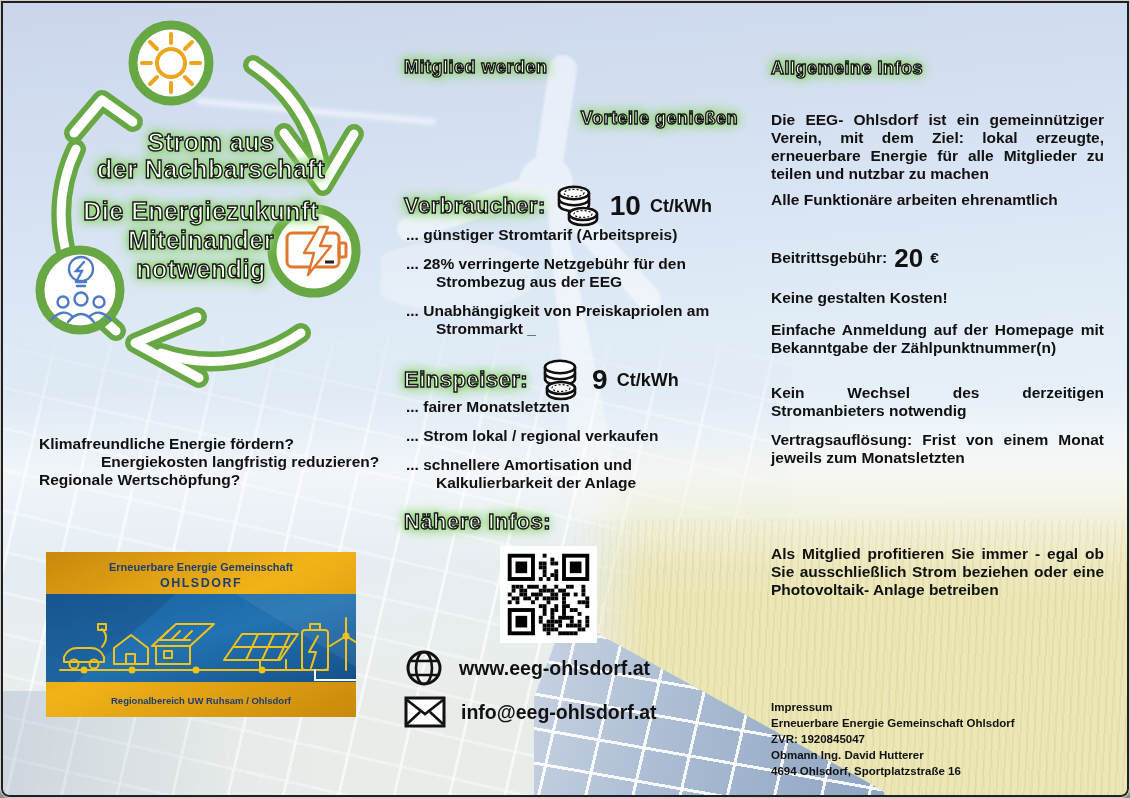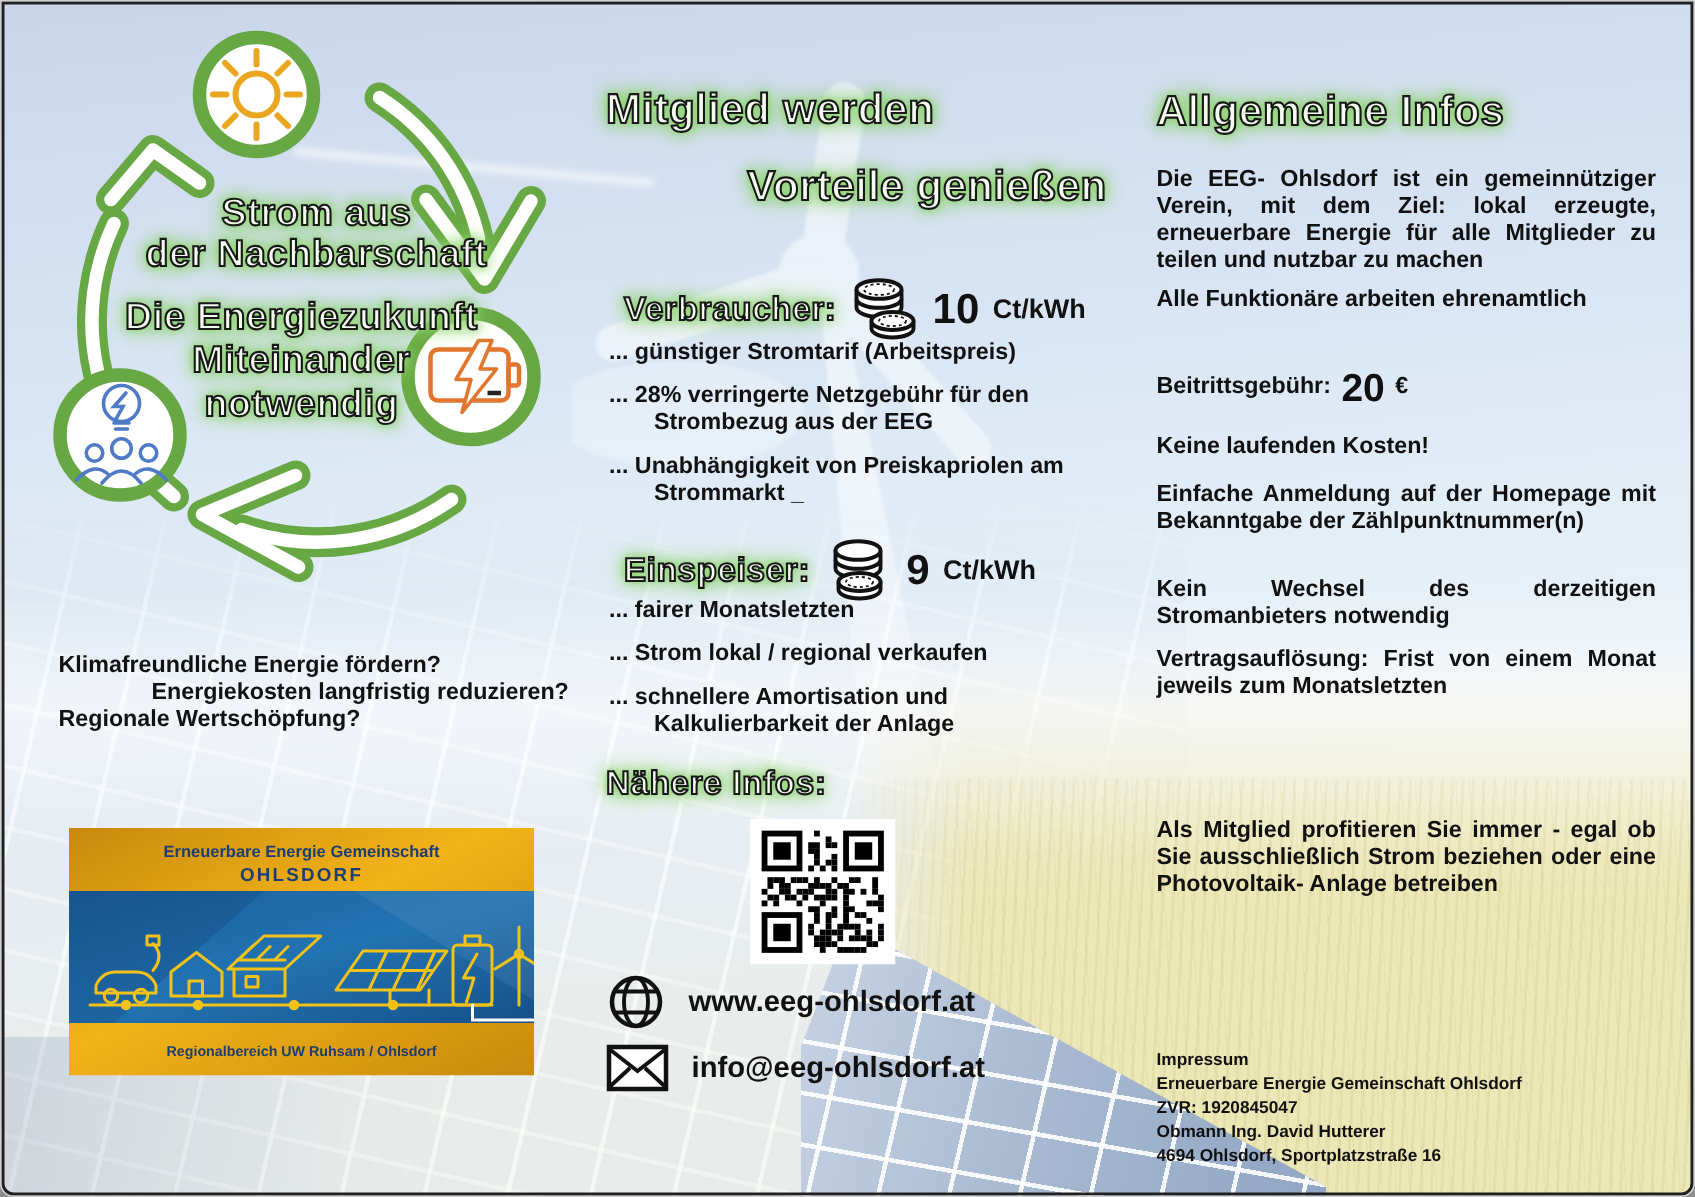--- a/index.html
+++ b/index.html
@@ -34,34 +34,34 @@
                repeating-linear-gradient(10deg,rgba(255,255,255,.9) 0 3px,transparent 3px 34px);}
   .bg-glare{position:absolute;left:0;top:392px;width:100%;height:175px;
     background:linear-gradient(to bottom,rgba(255,255,255,0),rgba(255,255,255,.55) 45%,rgba(255,255,255,0));}
   .contrail{position:absolute;left:195px;top:108px;width:240px;height:5px;background:rgba(255,255,255,.65);transform:rotate(5deg);filter:blur(2px);}
   .turbine{position:absolute;left:380px;top:40px;opacity:.5;filter:blur(1.2px);}
   
   .glow{
     color:#f3faee;-webkit-text-stroke:1.4px #171717;letter-spacing:.5px;
     text-shadow:0 0 4px #8ed36f,0 0 8px #8ed36f,0 0 12px #8ed36f,0 0 16px #9bd97e;
   }
-  .h-big{font-size:28px;line-height:1.1;}
+  .h-big{font-size:18px;line-height:1.1;}
   .h-sub{font-size:22px;line-height:1.1;}
   
   .diagram{position:absolute;left:0;top:0;z-index:5;}
   .slogan1{position:absolute;left:55px;top:128px;width:310px;text-align:center;font-size:25px;line-height:27px;z-index:6;}
   .slogan2{position:absolute;left:38px;top:196px;width:324px;text-align:center;font-size:25px;line-height:29px;z-index:6;}
   .questions{position:absolute;left:38px;top:434px;width:370px;font-size:15.5px;line-height:18px;z-index:5;}
   .questions .q2{padding-left:62px;}
   .logo{position:absolute;left:45px;top:551px;z-index:5;}
   
   .col-mid{position:absolute;left:403px;top:57px;width:340px;height:720px;z-index:5;}
   .col-mid .h1{position:absolute;left:0;top:0;}
   .col-mid .h2{position:absolute;right:6px;top:51px;}
-  .rate-row{position:absolute;left:12px;display:flex;align-items:center;gap:9px;text-align:right;}
+  .rate-row{position:absolute;left:0;display:flex;align-items:center;gap:9px;text-align:right;}
   .rate-row.consumer{top:126px;}
   .rate-row.feeder{top:300px;}
   .rate-val{font-size:28px;line-height:1;}
   .rate-unit{font-size:18px;line-height:1;}
   .blt{padding-left:30px;text-indent:-30px;margin-bottom:11px;font-size:15.5px;line-height:18px;}
   .blts-consumer{position:absolute;left:2px;top:168px;width:336px;}
   .blts-feeder{position:absolute;left:2px;top:340px;width:336px;}
   .info-head{position:absolute;left:0;top:452px;}
   .qr{position:absolute;left:96px;top:488px;width:97px;height:97px;}
   .link-row{position:absolute;left:0;display:flex;align-items:center;gap:15px;font-size:19.5px;}
@@ -443,21 +443,21 @@
 
   <div class="col-right">
     <div class="head glow h-big">Allgemeine Infos</div>
     <div class="para p-intro">Die EEG- Ohlsdorf ist ein gemeinnütziger Verein, mit dem Ziel: lokal erzeugte, erneuerbare Energie für alle Mitglieder zu teilen und nutzbar zu machen</div>
     <div class="para p-volunteer">Alle Funktionäre arbeiten ehrenamtlich</div>
     <div class="fee">
       <span>Beitrittsgebühr:</span>
       <span class="val">20</span>
       <span>€</span>
     </div>
-    <div class="para p-nocosts">Keine laufenden Kosten!</div>
+    <div class="para p-nocosts">Keine gestalten Kosten!</div>
     <div class="para p-signup">Einfache Anmeldung auf der Homepage mit Bekanntgabe der Zählpunktnummer(n)</div>
     <div class="para p-noswitch">Kein Wechsel des derzeitigen Stromanbieters notwendig</div>
     <div class="para p-cancel">Vertragsauflösung: Frist von einem Monat jeweils zum Monatsletzten</div>
     <div class="para p-benefit">Als Mitglied profitieren Sie immer - egal ob Sie ausschließlich Strom beziehen oder eine Photovoltaik- Anlage betreiben</div>
     <div class="impressum">
       <div>Impressum</div>
       <div>Erneuerbare Energie Gemeinschaft Ohlsdorf</div>
       <div>ZVR: 1920845047</div>
       <div>Obmann Ing. David Hutterer</div>
       <div>4694 Ohlsdorf, Sportplatzstraße 16</div>

